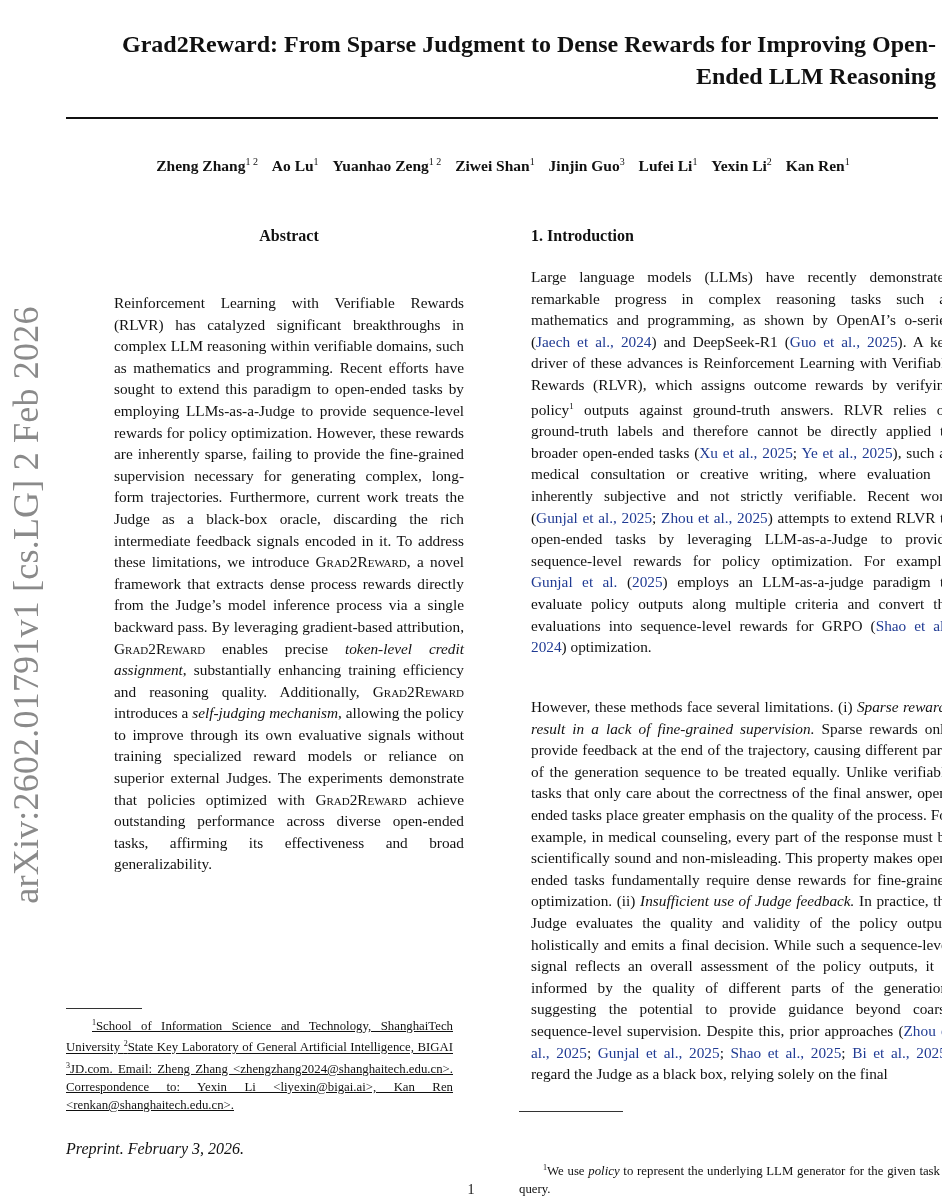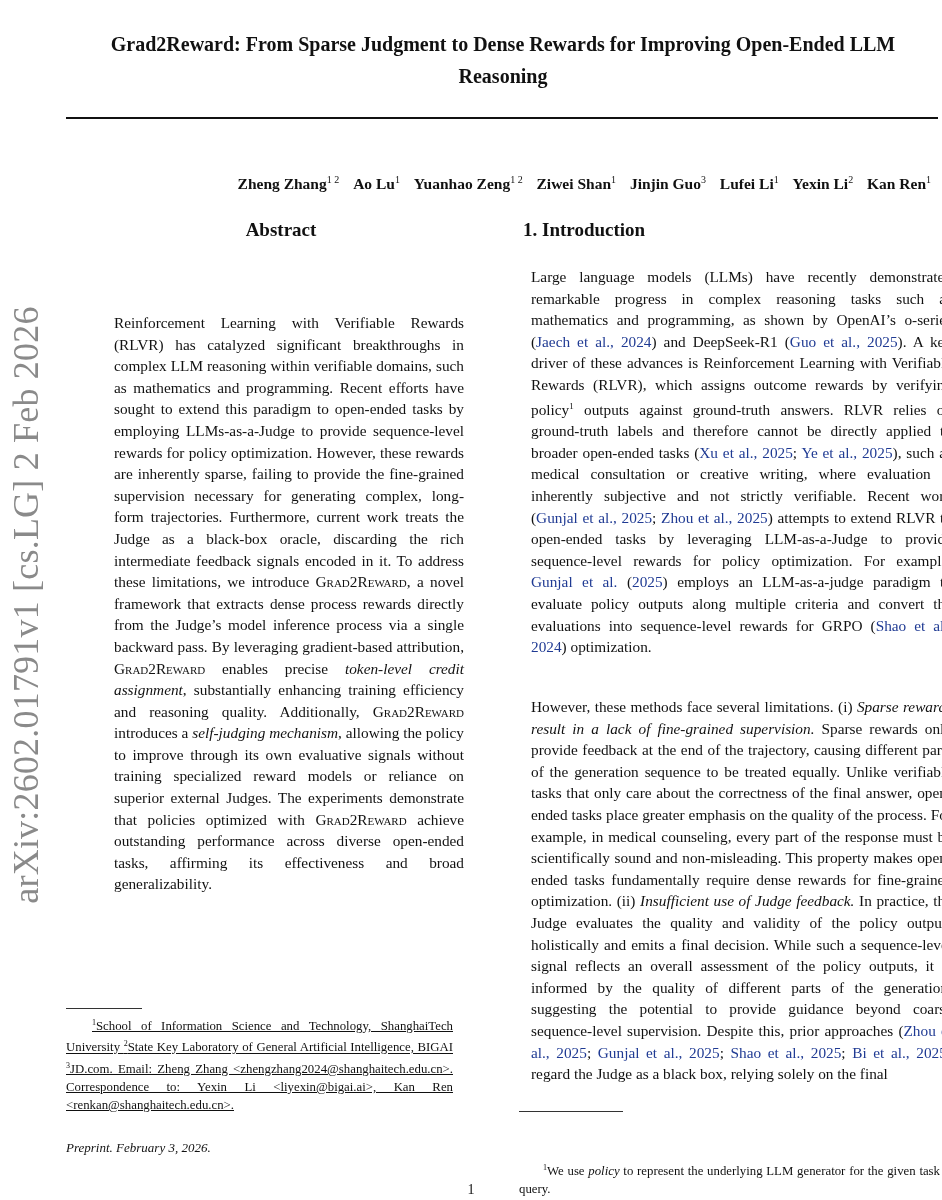--- a/index.html
+++ b/index.html
@@ -2,41 +2,41 @@
 <html><head>
 <meta charset="utf-8">
 <style>
   html, body { margin: 0; padding: 0; background: #ffffff; }
   body { width: 942px; height: 1200px; position: relative; overflow: hidden;
          font-family: "Liberation Serif", "DejaVu Serif", serif; color: #111; }
   .arxiv-stamp { position: absolute; left: 2px; top: 280px; width: 48px; height: 650px; }
   .arxiv-stamp span { position: absolute; left: 50%; top: 50%;
     transform: translate(-50%, -50%) rotate(-90deg); white-space: nowrap;
     font-size: 36px; color: #8a8a8a; letter-spacing: 0.2px; }
-  .title { position: absolute; left: 70px; width: 866px; top: 28px; text-align: center;
-    font-weight: bold; font-size: 20px; line-height: 32px; }
+  .title { position: absolute; left: 70px; width: 866px; top: 28px; text-align: right;
+    font-weight: bold; font-size: 24px; line-height: 32px; }
   .title-rule { position: absolute; left: 66px; width: 872px; top: 117px; height: 2px; background: #111; }
-  .authors { position: absolute; left: 70px; width: 866px; top: 156px; text-align: right;
-    font-weight: bold; font-size: 15.5px; margin-top: 18px; }
+  .authors { position: absolute; left: 70px; width: 866px; top: 156px; text-align: center;
+    font-weight: bold; font-size: 15.5px; }
   .authors .author { margin: 0 5px; white-space: nowrap; }
   .authors sup { font-weight: normal; font-size: 10px; }
   .col-left { position: absolute; left: 102px; width: 350px; }
   .col-right { position: absolute; left: 519px; width: 421px; }
-  h2 { margin: 4px; font-size: 19px; font-weight: bold; }
+  h2 { margin: 12px; font-size: 16px; font-weight: bold; }
   .abs-head { position: absolute; left: 102px; width: 350px; top: 215px; text-align: center; }
   .intro-head { position: absolute; left: 519px; top: 215px; }
   p { margin: 12px; font-size: 15.3px; line-height: 21.6px; text-align: justify; hyphens: auto; }
-  .abstract-p { top: 300px; }
+  .abstract-p { top: 280px; }
   .sc { font-variant: small-caps; }
   a.cite { color: #1f3a93; text-decoration: none; }
   .fn-rule-left { position: absolute; left: 66px; top: 1008px; width: 76px; height: 1px; background: #333; }
   .fn-left { position: absolute; left: 66px; top: 1014px; width: 387px; font-size: 12.8px; line-height: 18px; text-align: justify; text-decoration: underline; }
   .fn-left sup, .fn-right sup { font-size: 8px; }
   .fn-left .indent { padding-left: 26px; }
-  .preprint { position: absolute; left: 66px; top: 1140px; font-style: italic; font-size: 13px; text-align: right; }
+  .preprint { position: absolute; left: 66px; top: 1140px; font-style: italic; font-size: 16px; text-align: right; }
   .intro-p1 { top: 254px; }
   .intro-p2 { top: 684px; }
   .fn-rule-right { position: absolute; left: 519px; top: 1111px; width: 104px; height: 1px; background: #333; }
   .fn-right { position: absolute; left: 519px; top: 1159px; width: 421px; font-size: 12.8px; line-height: 18px; text-align: justify; }
   .fn-right .indent { padding-left: 24px; }
   .page-num { position: absolute; left: 0; width: 942px; top: 1182px; text-align: center; font-size: 14px; }
   sup.fnref { font-size: 9px; }
 </style>
 </head>
 <body>

